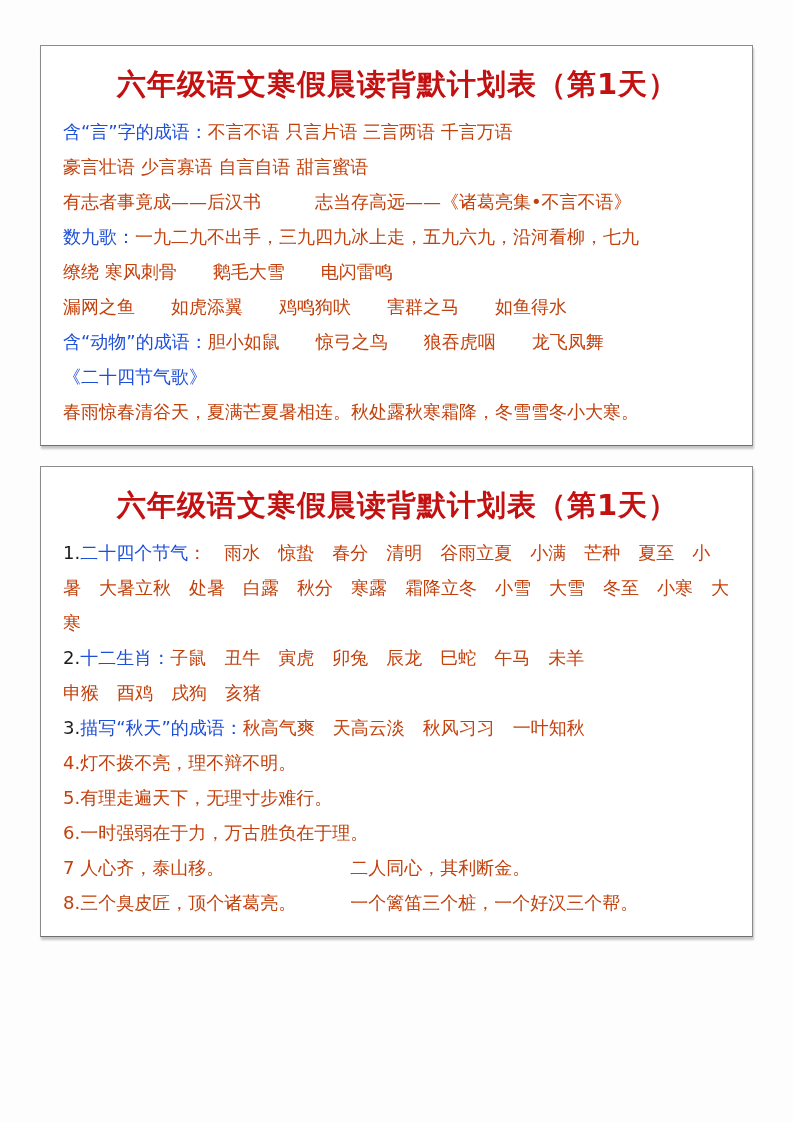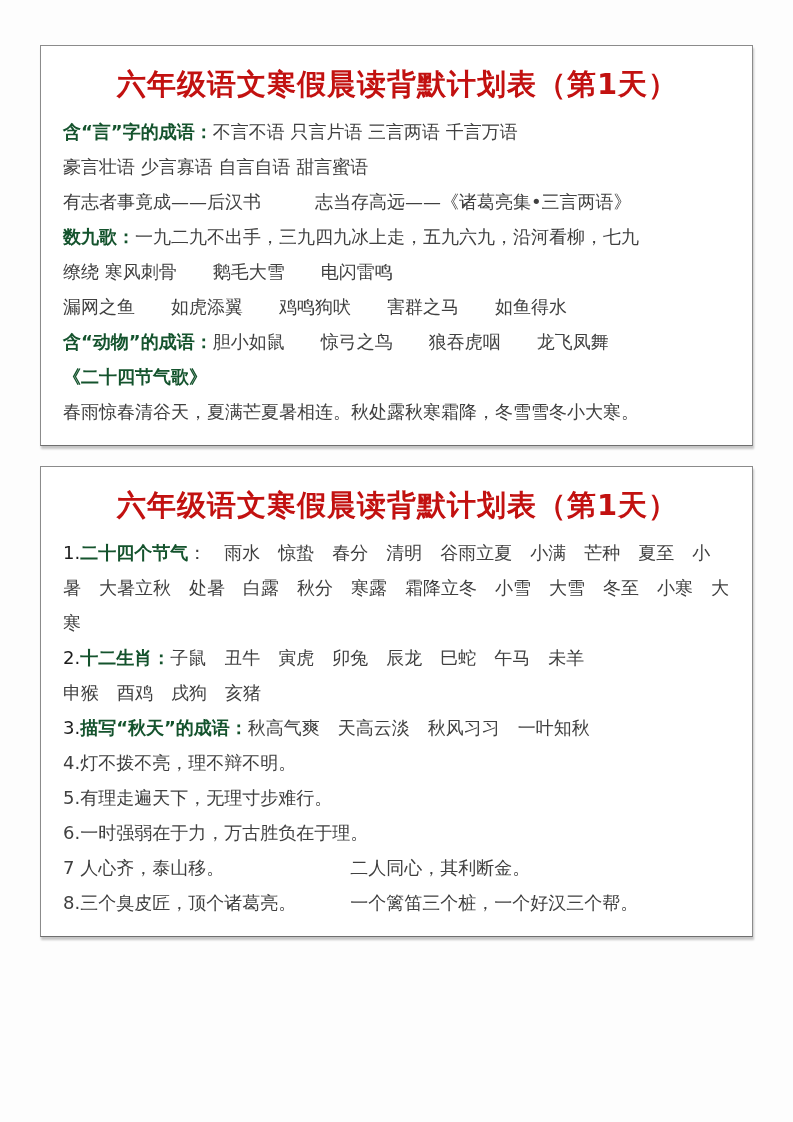--- a/index.html
+++ b/index.html
@@ -33,37 +33,37 @@
     color: #c21110;
   }
   .lines { }
   .line {
     font-size: 18px;
     line-height: 35px;
     white-space: pre-wrap;
     color: #1c1c1c;
   }
   .seg-label {
-    color: #14532d;
-    font-weight: bold;
+    color: #1d4ed8;
+    font-weight: normal;
   }
   .seg-num { color: #1c1c1c; }
-  .seg-body { color: #404040; }
+  .seg-body { color: #c2410c; }
 </style>
 </head>
 <body>
 
 <div class="page">
 
   <section class="card">
     <h1 class="card-title">六年级语文寒假晨读背默计划表（第1天）</h1>
     <div class="lines">
         <div class="line"><span class="seg-label">含“言”字的成语：</span><span class="seg-body">不言不语 只言片语 三言两语 千言万语</span></div>
         <div class="line"><span class="seg-body">豪言壮语 少言寡语 自言自语 甜言蜜语</span></div>
-        <div class="line"><span class="seg-body">有志者事竟成——后汉书　　　志当存高远——《诸葛亮集•三言两语》</span></div>
+        <div class="line"><span class="seg-body">有志者事竟成——后汉书　　　志当存高远——《诸葛亮集•不言不语》</span></div>
         <div class="line"><span class="seg-label">数九歌：</span><span class="seg-body">一九二九不出手，三九四九冰上走，五九六九，沿河看柳，七九</span></div>
         <div class="line"><span class="seg-body">缭绕 寒风刺骨　　鹅毛大雪　　电闪雷鸣</span></div>
         <div class="line"><span class="seg-body">漏网之鱼　　如虎添翼　　鸡鸣狗吠　　害群之马　　如鱼得水</span></div>
         <div class="line"><span class="seg-label">含“动物”的成语：</span><span class="seg-body">胆小如鼠　　惊弓之鸟　　狼吞虎咽　　龙飞凤舞</span></div>
         <div class="line"><span class="seg-label">《二十四节气歌》</span></div>
         <div class="line"><span class="seg-body">春雨惊春清谷天，夏满芒夏暑相连。秋处露秋寒霜降，冬雪雪冬小大寒。</span></div>
       </div>
   </section>
 
   <section class="card">

